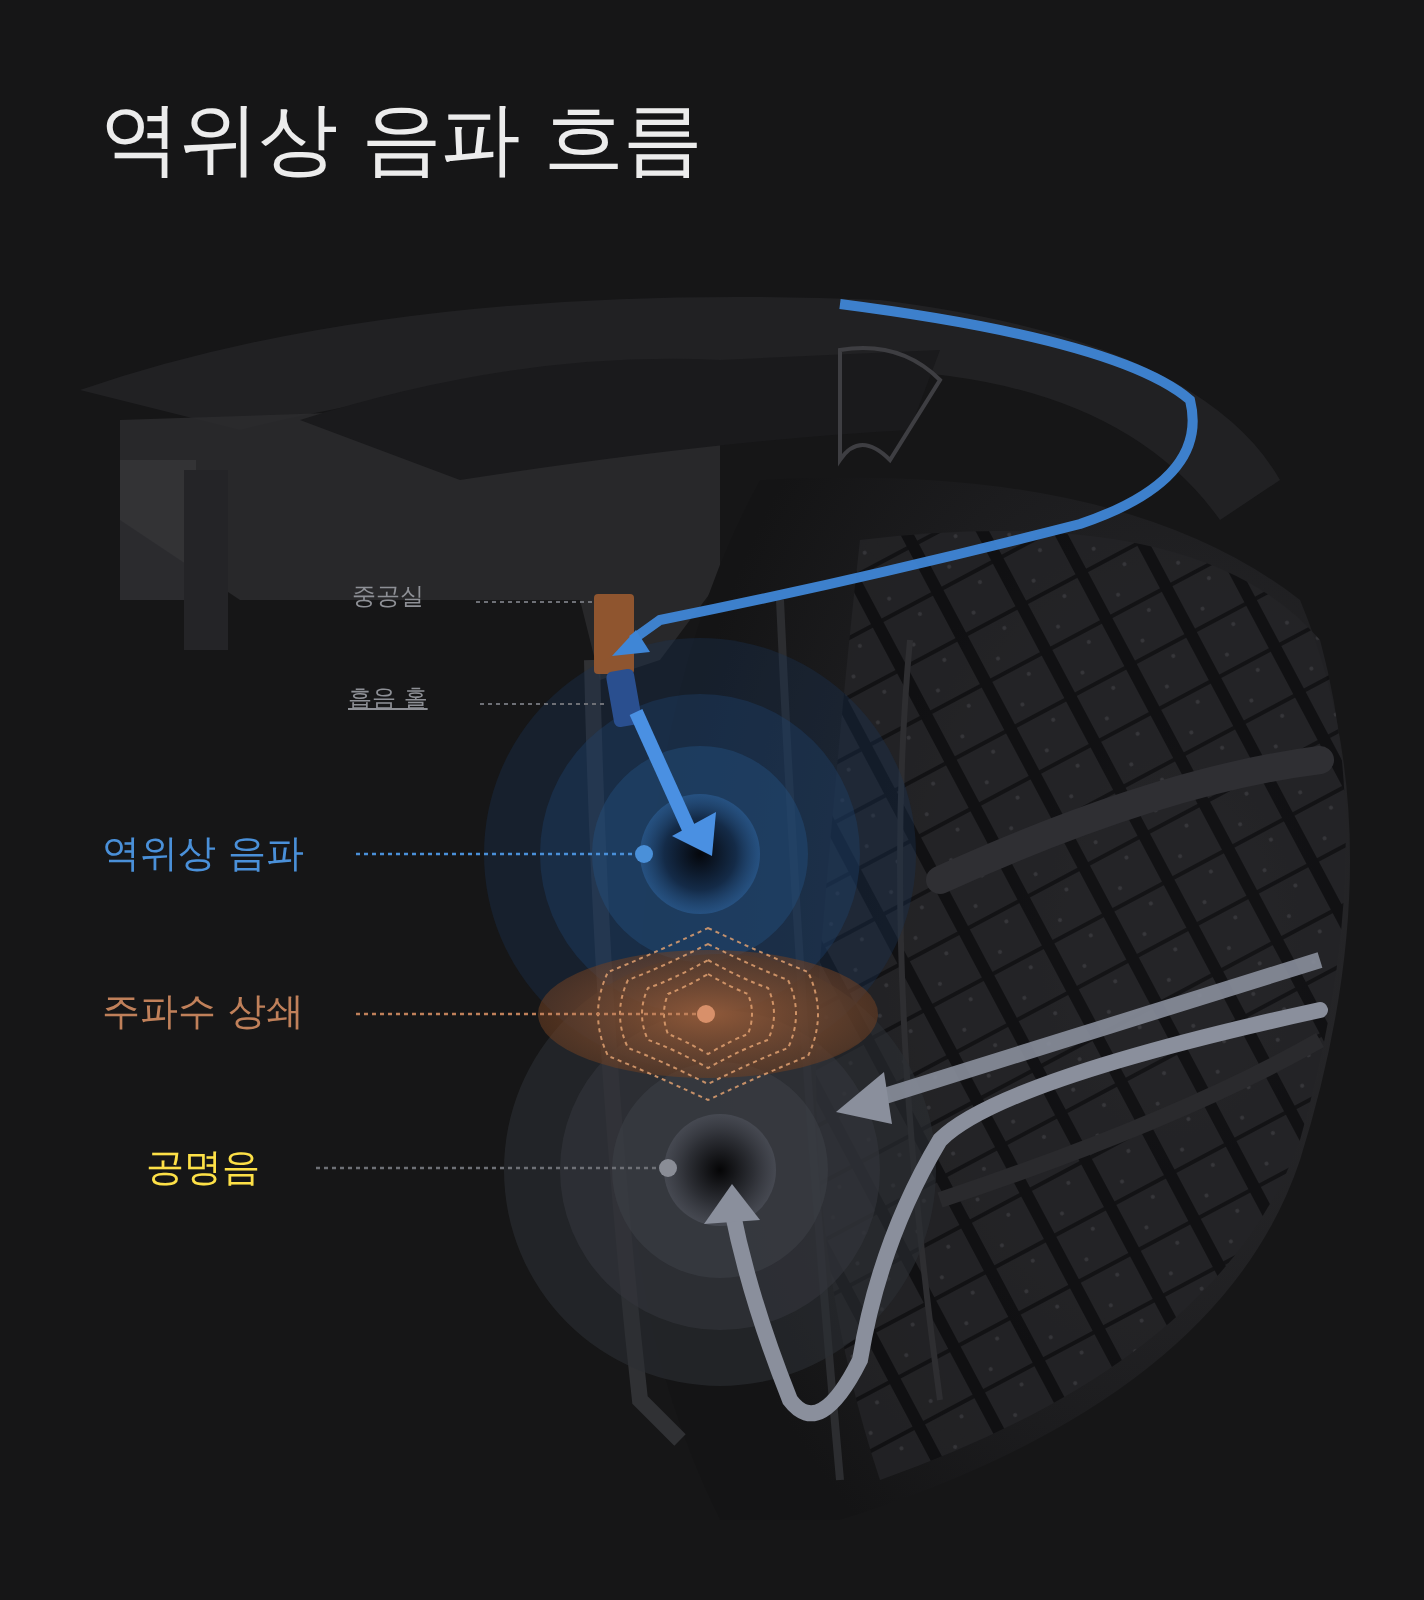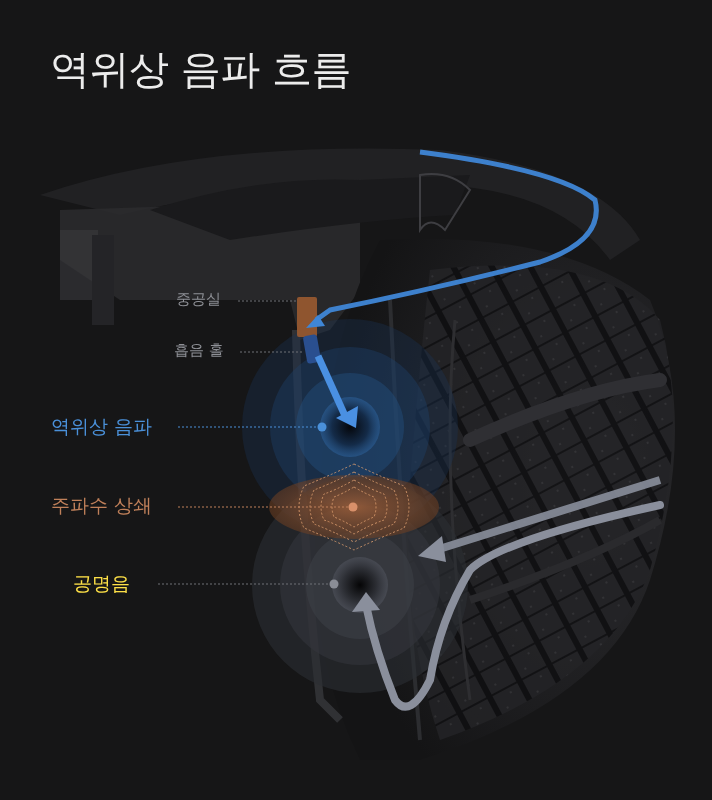--- a/index.html
+++ b/index.html
@@ -9,21 +9,21 @@
     font-family: "DejaVu Sans", "Liberation Sans", sans-serif;
     position: relative;
   }
   .stage { position: absolute; left: 0; top: 0; width: 712px; height: 800px; }
   .title {
     position: absolute; left: 50px; top: 42px;
     font-size: 40px; font-weight: 300; color: #ececec;
     letter-spacing: -0.5px; margin: 0;
   }
   .label { position: absolute; white-space: nowrap; }
-  .label-small { font-size: 15px; color: #8e9096; }
+  .label-small { font-size: 12px; color: #8e9096; }
   .label-big { font-size: 19px; font-weight: 500; }
   svg { position: absolute; left: 0; top: 0; }
 </style>
 </head>
 <body>
 
 <div class="stage">
 
   <svg width="712" height="800" viewBox="0 0 712 800">
     <defs>
@@ -118,17 +118,17 @@
     <circle cx="322" cy="427" r="4.5" fill="#4a90d9"></circle>
     <line x1="178" y1="507" x2="350" y2="507" stroke="#c0805a" stroke-width="1.2" stroke-dasharray="2 2"></line>
     <circle cx="353" cy="507" r="4.5" fill="#d8906a"></circle>
     <line x1="158" y1="584" x2="330" y2="584" stroke="#6e7076" stroke-width="1.2" stroke-dasharray="2 2"></line>
     <circle cx="334" cy="584" r="4.5" fill="#8a8d96"></circle>
   </svg>
 
   <h1 class="title">역위상 음파 흐름</h1>
 
   <span class="label label-small" style="left:176px; top:290px;">중공실</span>
-  <span class="label label-small" style="left:174px; top:341px;">흡음 홀</span>
+  <span class="label label-small" style="left:174px; top:341px;text-decoration:underline;">흡음 홀</span>
   <span class="label label-big" style="left:51px; top:493px; color:#c0805a;">주파수 상쇄</span>
   <span class="label label-big" style="left:51px; top:414px; color:#4a90d9;">역위상 음파</span>
   <span class="label label-big" style="left:73px; top:571px; color:#fde047;">공명음</span>
 </div>
 
 </body></html>

